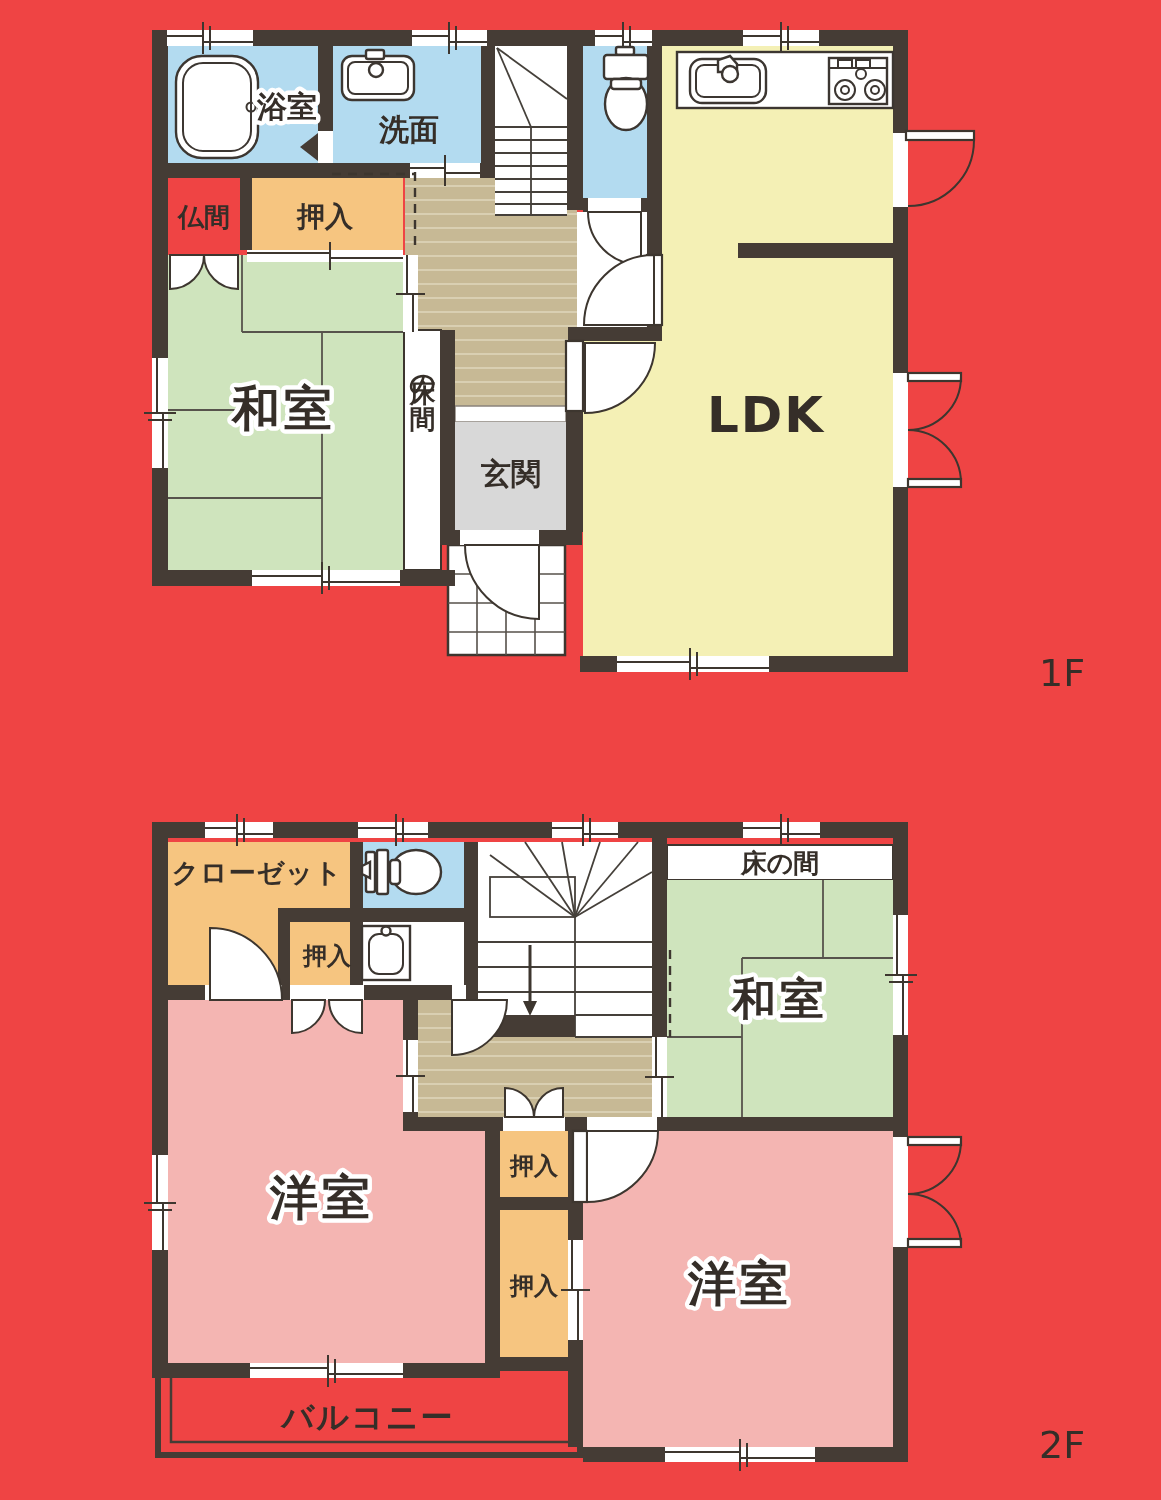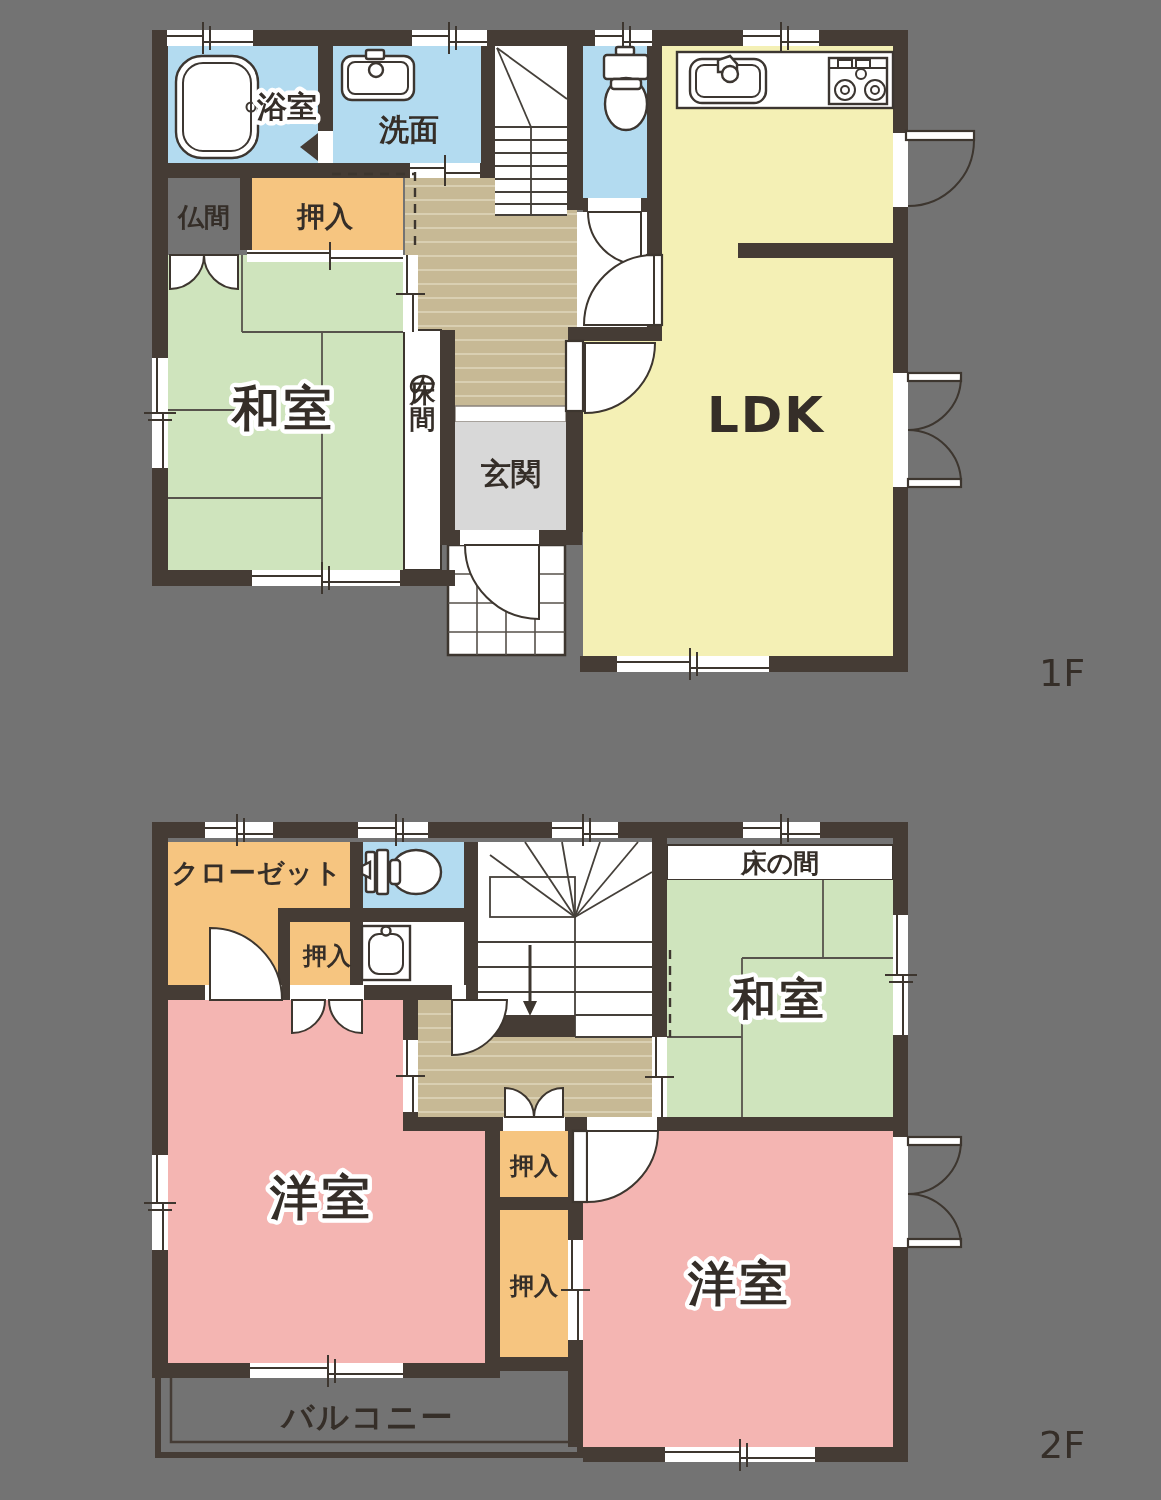--- a/index.html
+++ b/index.html
@@ -1,16 +1,16 @@
 <!DOCTYPE html>
 <html><head>
 <meta charset="utf-8">
 <style>
   html,body{margin:0;padding:0;background:#fff;}
-  #plan{position:relative;width:1161px;height:1500px;background:#737373;font-family:"DejaVu Sans",sans-serif;text-align:center;}
+  #plan{position:relative;width:1161px;height:1500px;background:#ef4444;font-family:"DejaVu Sans",sans-serif;text-align:center;}
   svg{position:absolute;left:0;top:0;}
   .wall{fill:#453c35;}
   .ol{stroke:#3d362f;stroke-width:2.2;fill:#fff;}
   .thin{stroke:#56504a;stroke-width:1.6;fill:none;}
   .tat{stroke:#57534c;stroke-width:1.8;}
   .fix{fill:#fff;stroke:#3c3631;stroke-width:2.4;}
   .fixl{stroke:#3c3631;stroke-width:2;fill:none;}
   .sector{fill:#fff;stroke:#3d362f;stroke-width:2;}
   .glass{stroke:#3d362f;stroke-width:2;fill:none;}
   .tread{stroke:#45403a;stroke-width:1.8;fill:none;}

